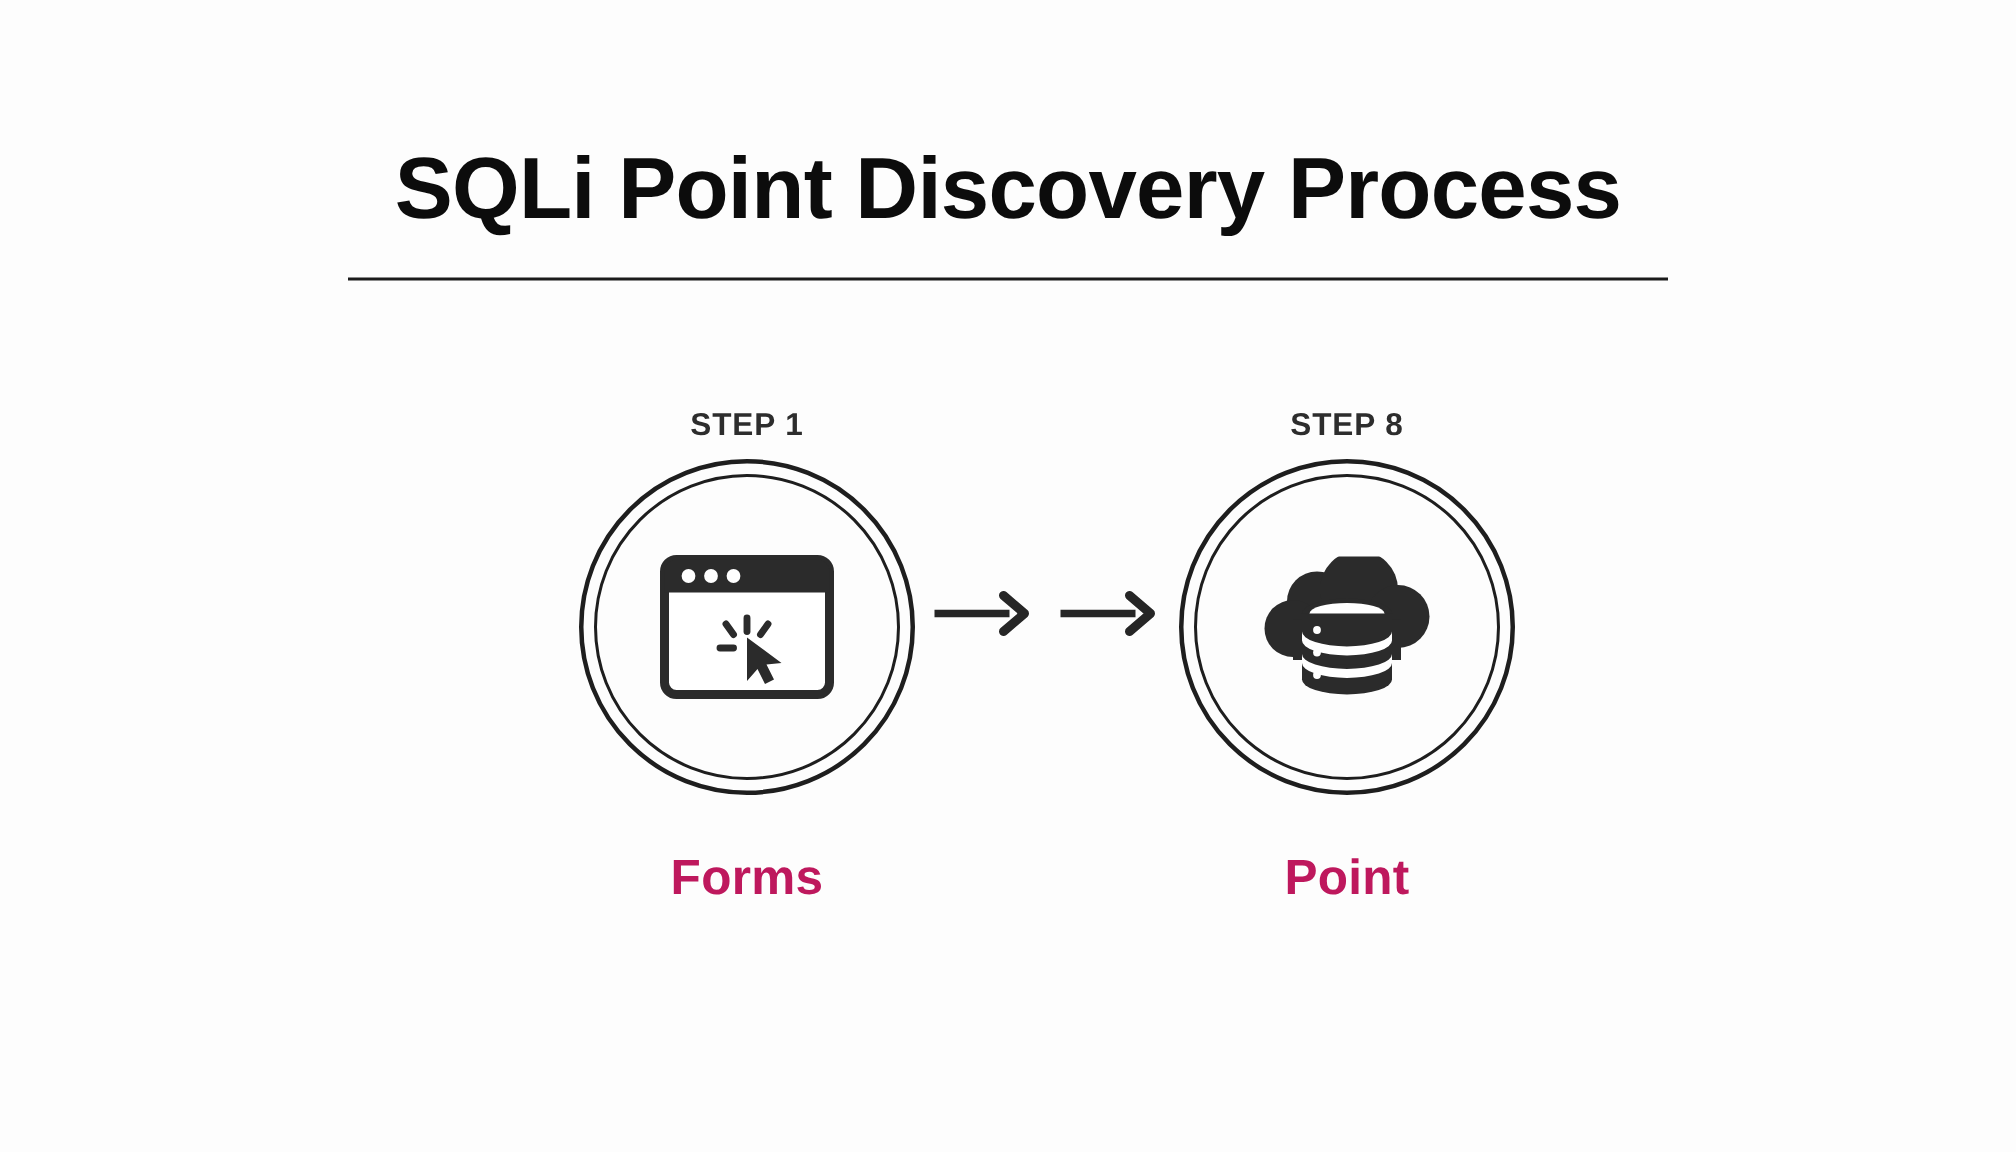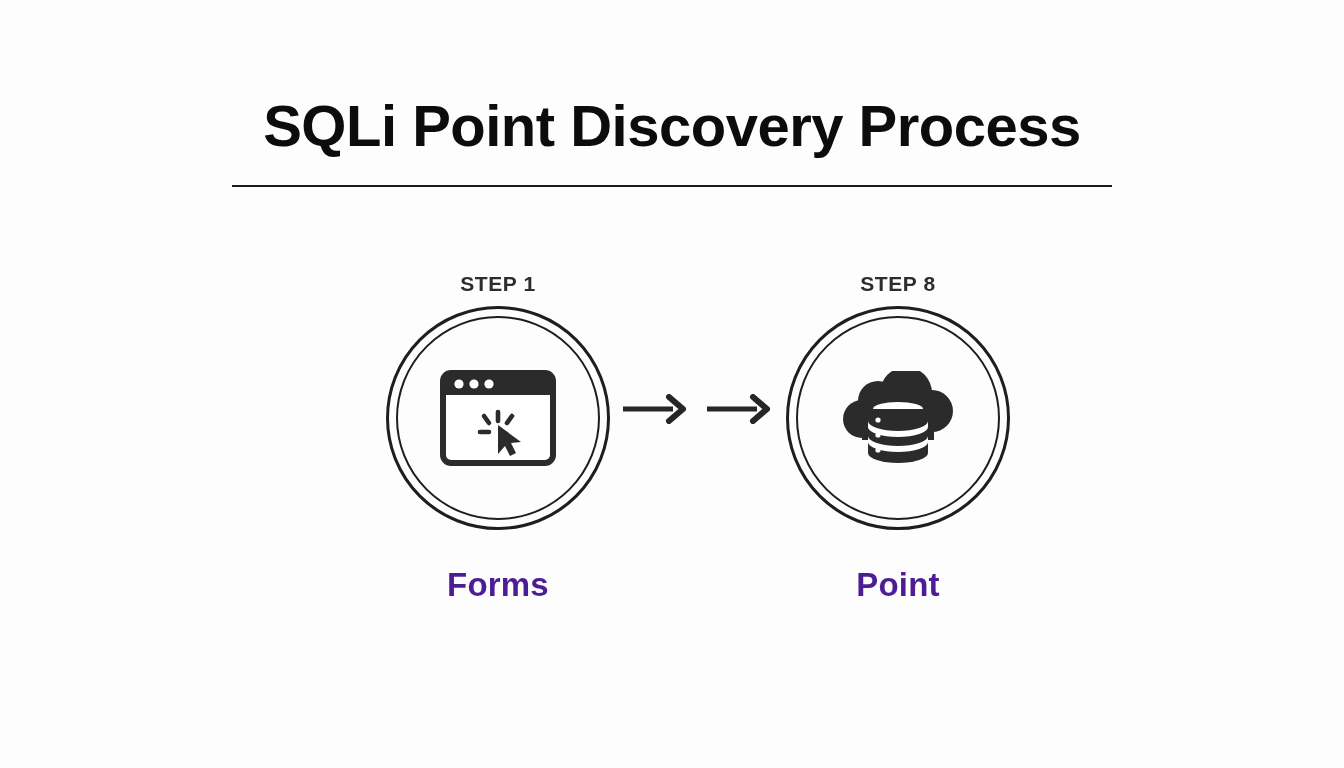--- a/index.html
+++ b/index.html
@@ -98,21 +98,21 @@
     width: 224px;
     height: 224px;
     display: flex;
     align-items: center;
     justify-content: center;
   }
 
   .step-label {
     font-size: 33px;
     font-weight: 700;
-    color: #4c1d95;
+    color: #be185d;
     margin-top: 36px;
     letter-spacing: 0.2px;
   }
 
   
   .arrow {
     flex: 0 0 auto;
     width: 84px;
     display: flex;
     align-items: center;

